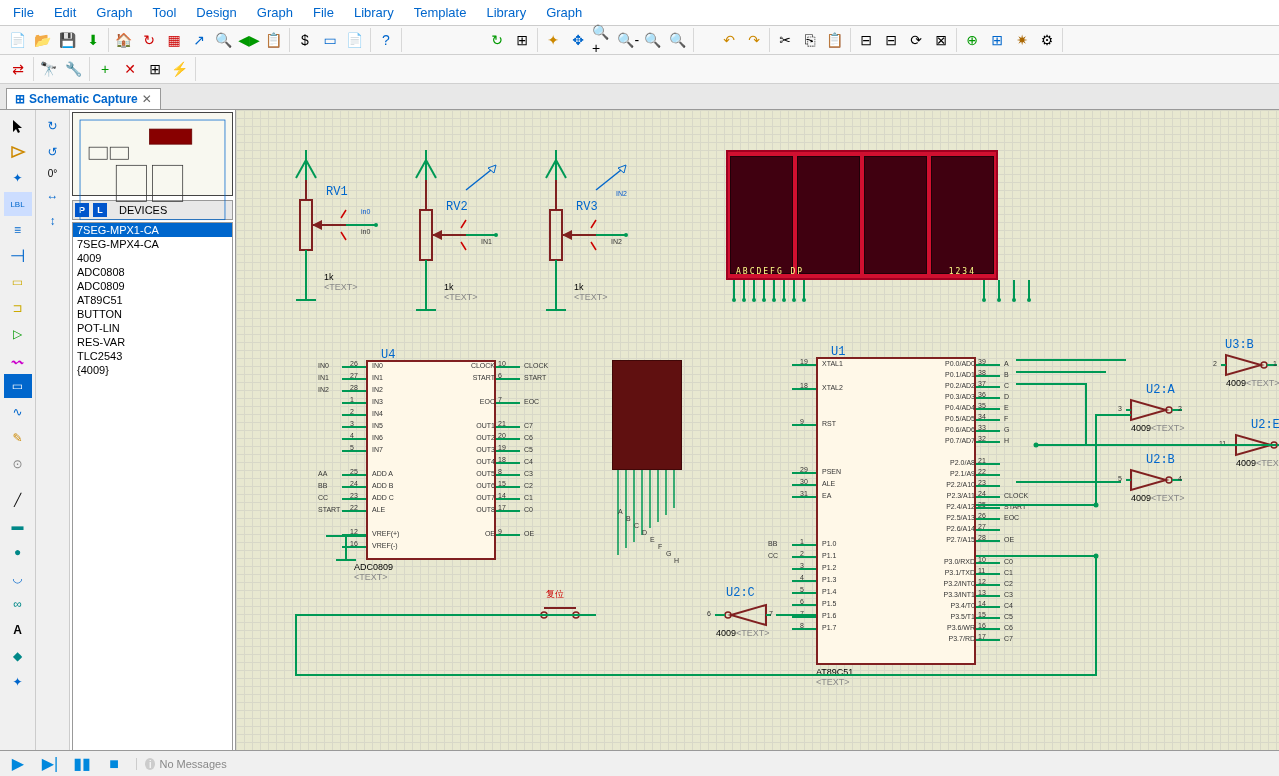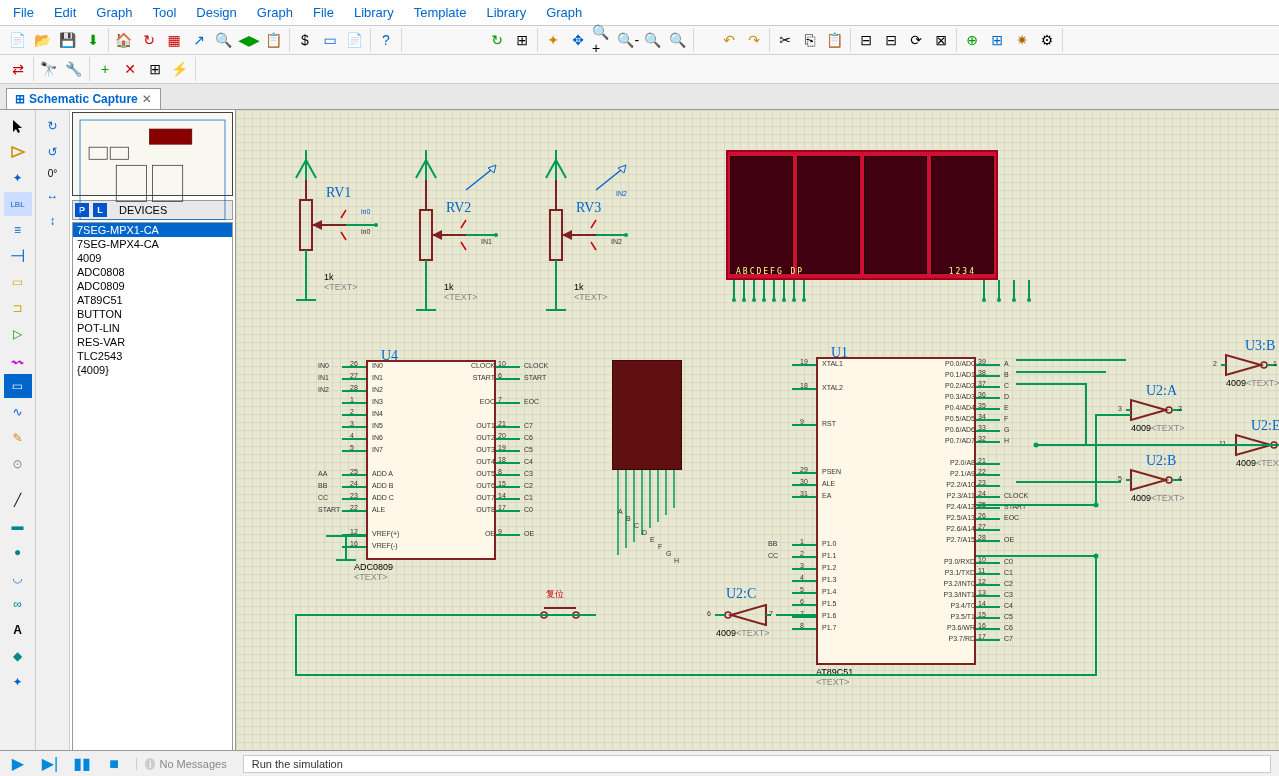--- a/index.html
+++ b/index.html
@@ -25,21 +25,21 @@
 .dev-list div{padding:1px 4px;font-size:11px;cursor:pointer}
 .dev-list div.selected{background:#0066cc;color:#fff}
 .canvas-wrap{flex:1;position:relative;overflow:hidden;background:#fff}
 .canvas{position:absolute;top:0;left:0;width:100%;height:100%;background:#e8e8d0;background-image:linear-gradient(#d8d8c8 1px,transparent 1px),linear-gradient(90deg,#d8d8c8 1px,transparent 1px),linear-gradient(#c0c0a8 1px,transparent 1px),linear-gradient(90deg,#c0c0a8 1px,transparent 1px);background-size:8px 8px,8px 8px,80px 80px,80px 80px}
 .statusbar{position:absolute;bottom:0;left:0;right:0;height:26px;background:#f0f0f0;border-top:1px solid #999;display:flex;align-items:center;gap:4px;padding:0 4px}
 .sim-btn{width:28px;height:20px;display:flex;align-items:center;justify-content:center;cursor:pointer;color:#0088dd;font-size:16px}
 .status-text{padding:0 8px;color:#888;font-size:11px;border-left:1px solid #ccc;margin-left:4px}
 .status-hint{flex:1;padding:2px 8px;font-size:11px;color:#333;border:1px solid #ccc;background:#fff;margin:0 4px}
 
 .sch-text{position:absolute;font-size:9px;color:#000;font-family:Arial}
-.sch-label{position:absolute;font-size:14px;color:#0066cc;font-family:Liberation Serif, serif}
+.sch-label{position:absolute;font-size:12px;color:#0066cc;font-family:Liberation Mono, monospace}
 .seven-seg{position:absolute;background:#d01030;border:2px solid #a00020;display:flex}
 .seven-seg-digit{flex:1;background:#400010;margin:4px 2px;border:1px solid #200008}
 .seven-seg-label{position:absolute;font-size:8px;color:#ff8;font-family:monospace;letter-spacing:2px}
 .chip{position:absolute;background:#fff8e8;border:2px solid #802020}
 .chip-small{position:absolute;background:#601010;border:1px solid #400808}
 .pin-text{position:absolute;font-size:7px;color:#333;font-family:Arial;white-space:nowrap}
 .pin-text-blue{color:#0055cc}
 .gate{position:absolute}
 .pot{position:absolute}
 svg{display:block}
@@ -628,21 +628,21 @@
             <circle cx="43" cy="15" r="3" fill="none" stroke="#802020" stroke-width="1.5"></circle>
             <line x1="0" y1="15" x2="5" y2="15" stroke="#095" stroke-width="2"></line>
             <line x1="46" y1="15" x2="56" y2="15" stroke="#095" stroke-width="2"></line>
           </svg>
         <span class="pin-text" style="position:absolute;left:-8px;top:10px">5</span>
           <span class="pin-text" style="position:absolute;left:52px;top:10px">4</span>
         <span class="sch-text" style="position:absolute;left:5px;top:28px">4009</span>
         <span class="sch-text" style="position:absolute;left:25px;top:28px;color:#888">&lt;TEXT&gt;</span>
       </div>
       <div class="gate" style="left:985px;top:240px">
-        <span class="sch-label" style="position:absolute;left:24px;top:-12px">U3:B</span>
+        <span class="sch-label" style="position:absolute;left:4px;top:-12px">U3:B</span>
         <svg width="60" height="30">
             <path d="M5 5 L5 25 L40 15 Z" fill="none" stroke="#802020" stroke-width="2"></path>
             <circle cx="43" cy="15" r="3" fill="none" stroke="#802020" stroke-width="1.5"></circle>
             <line x1="0" y1="15" x2="5" y2="15" stroke="#095" stroke-width="2"></line>
             <line x1="46" y1="15" x2="56" y2="15" stroke="#095" stroke-width="2"></line>
           </svg>
         <span class="pin-text" style="position:absolute;left:-8px;top:10px">2</span>
           <span class="pin-text" style="position:absolute;left:52px;top:10px">1</span>
         <span class="sch-text" style="position:absolute;left:5px;top:28px">4009</span>
         <span class="sch-text" style="position:absolute;left:25px;top:28px;color:#888">&lt;TEXT&gt;</span>
@@ -706,14 +706,13 @@
   </div>
 
 </div>
 
 <div class="statusbar">
   <div class="sim-btn">▶</div>
   <div class="sim-btn">▶|</div>
   <div class="sim-btn">▮▮</div>
   <div class="sim-btn">■</div>
   <span class="status-text"><span style="background:#ccc;border-radius:50%;padding:0 4px;color:#fff;margin-right:4px">i</span><span>No Messages</span></span>
-  <div class="status-hint">Run the simulation</div>
 </div>
 
 </body></html>

